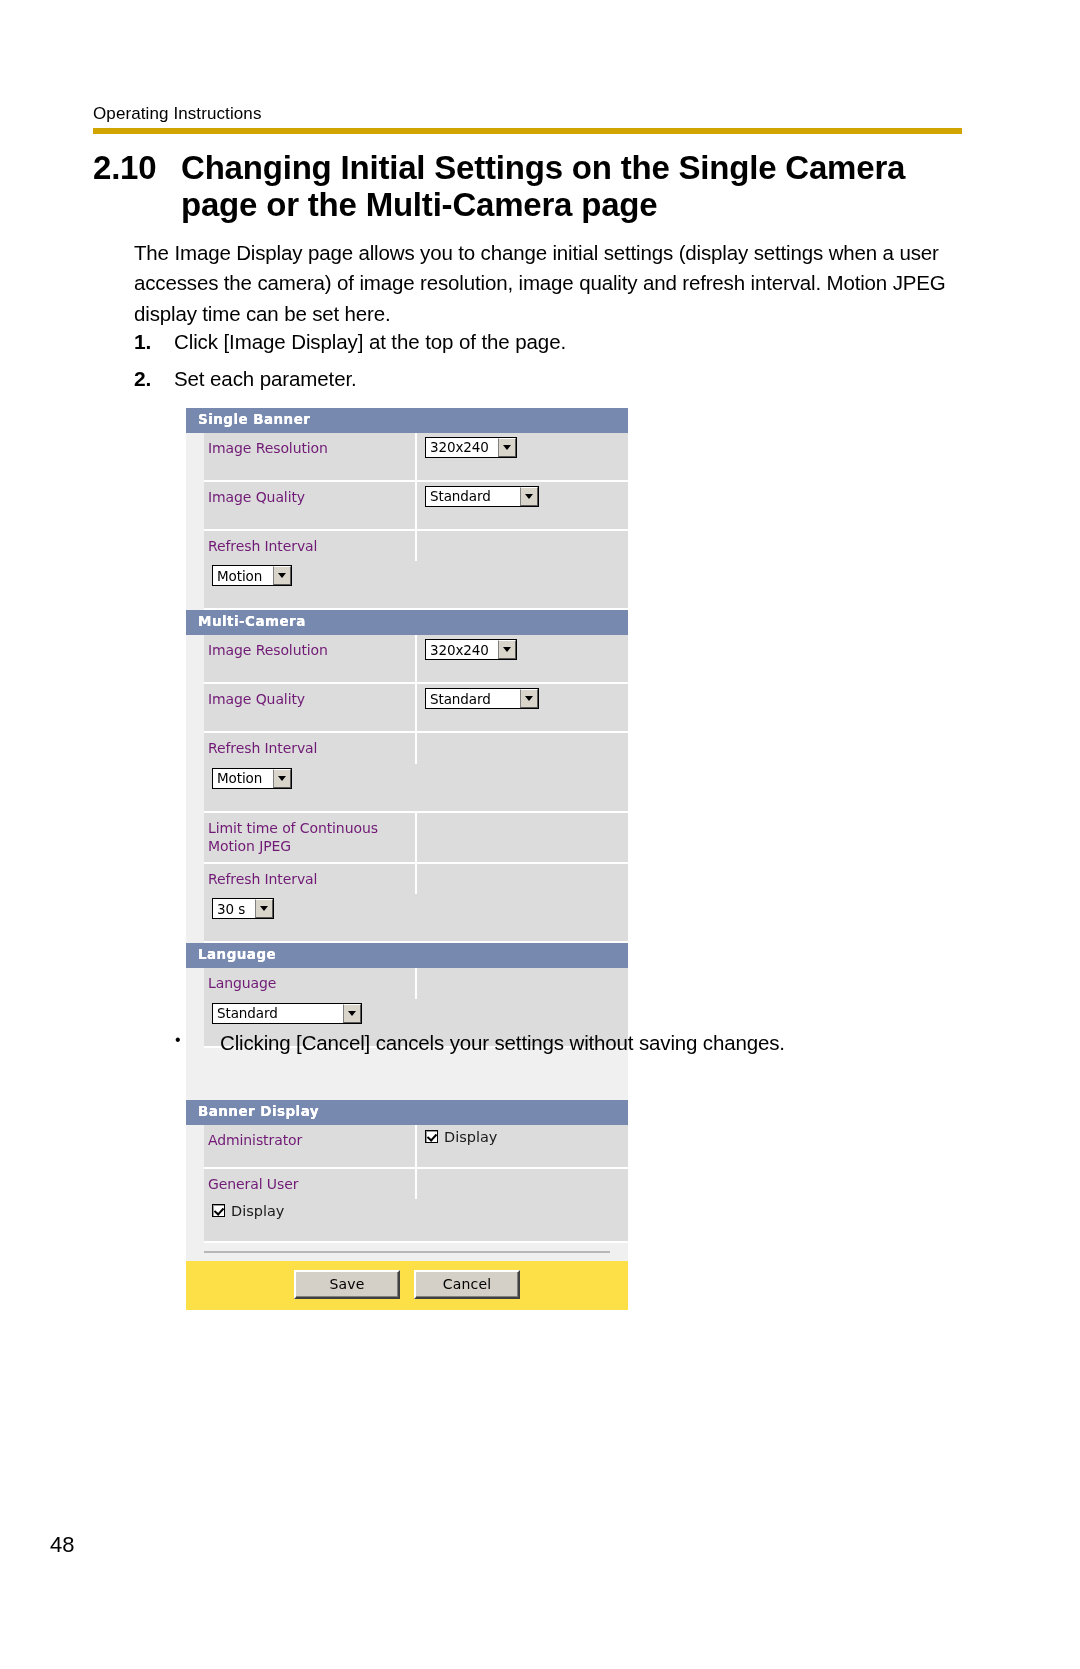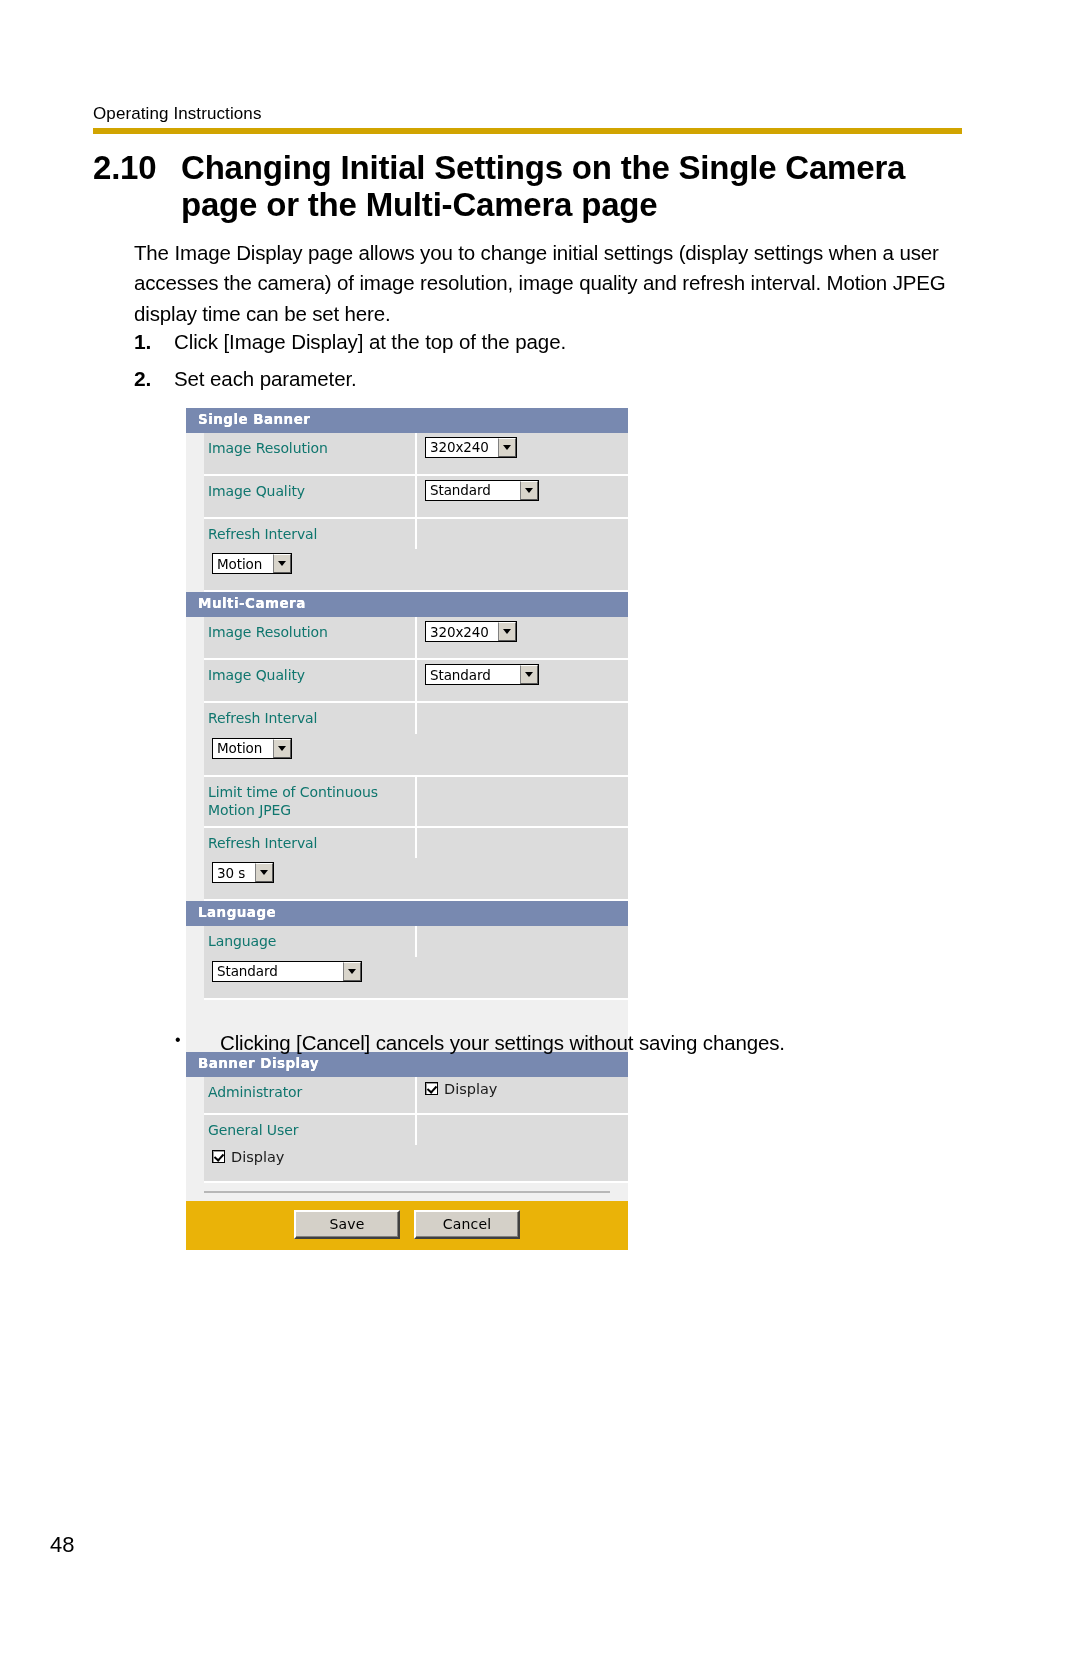--- a/index.html
+++ b/index.html
@@ -131,30 +131,30 @@
     border-bottom: 2px solid #ffffff;
     background: #dcdcdc;
     min-height: 31px;
   }
   .row:last-child { border-bottom: 2px solid #ffffff; flex-direction: column; }
   .row .label {
     width: 213px;
     box-sizing: border-box;
     padding: 6px 0 6px 4px;
     font-size: 14px;
-    color: #0f766e;
+    color: #701a75;
     background: #dcdcdc;
     border-right: 2px solid #ffffff;
     line-height: 1.32;
     letter-spacing: -0.1px;
   }
   .row .field {
     flex: 1;
     background: #dcdcdc;
-    padding: 4px 0 16px 8px;
+    padding: 4px 0 22px 8px;
     display: flex;
     align-items: center;
   }
   .row.tall { min-height: 48px; }
 
   
   .sel {
     display: inline-flex;
     align-items: stretch;
     height: 21px;
@@ -230,21 +230,21 @@
     background: #f0f0f0;
     margin-left: 0;
   }
 
   .hr-sep {
     margin: 8px 18px 0 18px;
     border-top: 2px solid #b7b7b7;
   }
 
   .btn-bar {
-    background: #eab308;
+    background: #fde047;
     padding: 9px 0 11px 0;
     display: flex;
     justify-content: center;
     gap: 14px;
     margin-top: 8px;
   }
   .btn {
     min-width: 82px;
     text-align: center;
     font-size: 14px;

